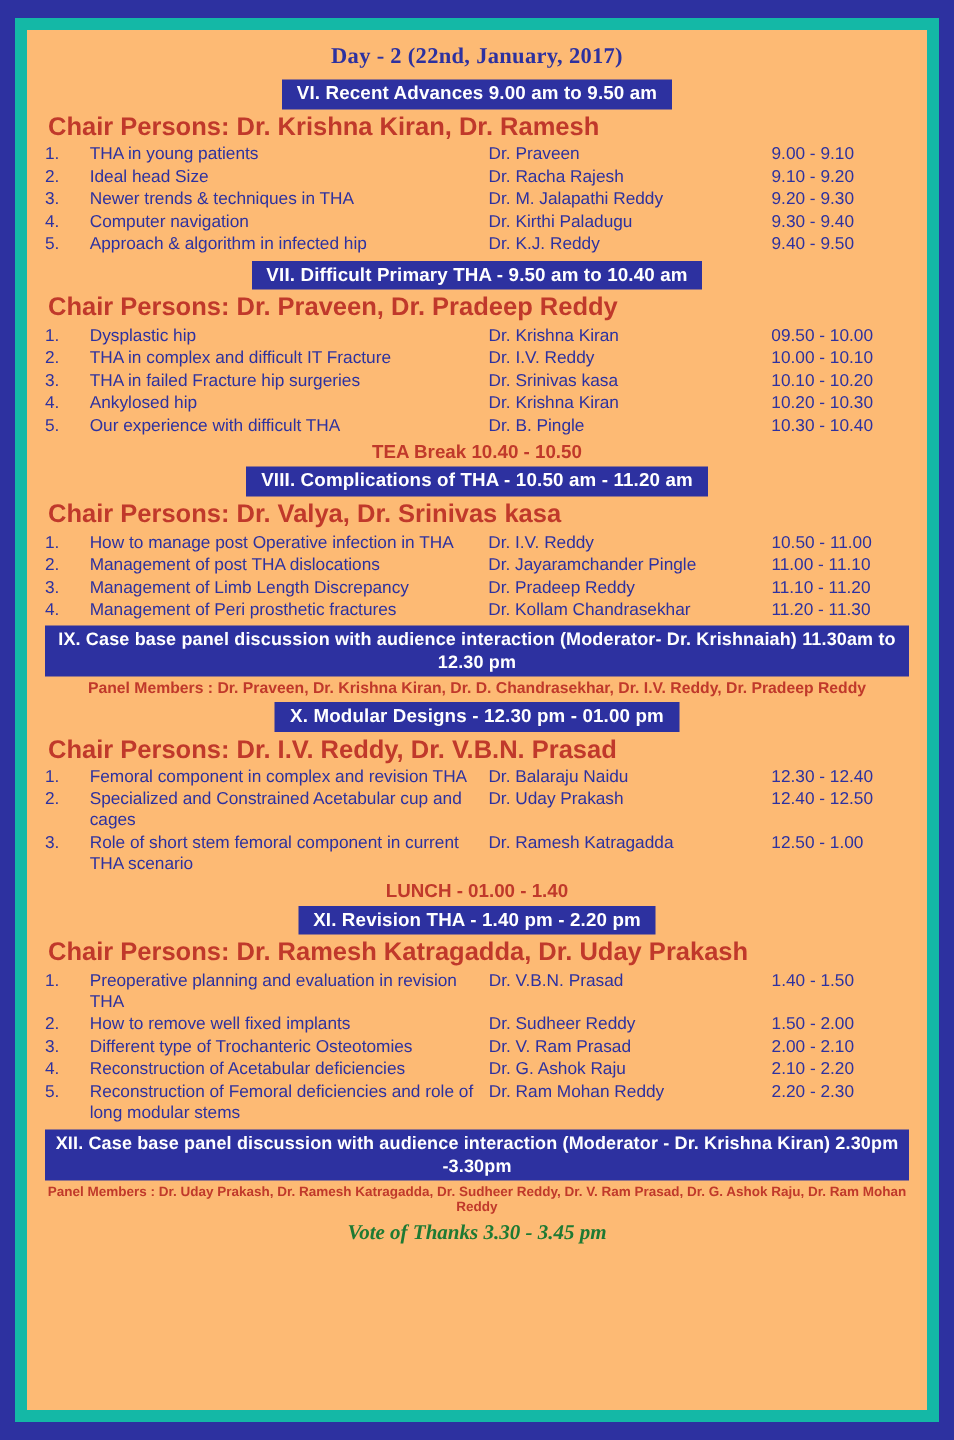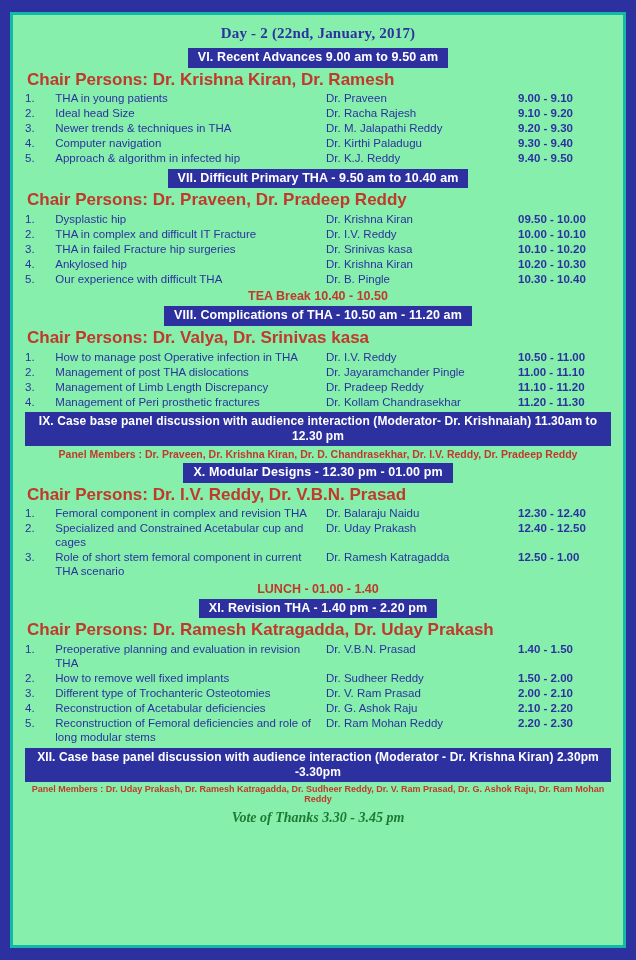--- a/index.html
+++ b/index.html
@@ -18,22 +18,22 @@
     width: 636px;
     height: 960px;
     background: #2d31a0;
     box-sizing: border-box;
     padding: 12px 10px;
   }
   .sheet {
     position: relative;
     width: 100%;
     height: 100%;
-    background: #86efac;
-    border: 3px solid #14b8a6;
+    background: #fdba74;
+    border: 8px solid #14b8a6;
     box-sizing: border-box;
     padding: 8px 12px 6px 12px;
     overflow: hidden;
   }
   .day-title {
     text-align: center;
     color: #2d31a0;
     font-family: "Liberation Serif", serif;
     font-size: 15px;
     font-weight: bold;
@@ -105,21 +105,20 @@
     padding-right: 6px;
   }
   td.speaker {
     width: 190px;
     padding-right: 4px;
   }
   td.time {
     width: 92px;
     text-align: left;
     white-space: nowrap;
-    font-weight: bold;
   }
   .small td {
     font-size: 10.2px;
     line-height: 1.2;
   }
   .vote {
     text-align: center;
     color: #1e7a33;
     font-family: "Liberation Serif", serif;
     font-style: italic;

